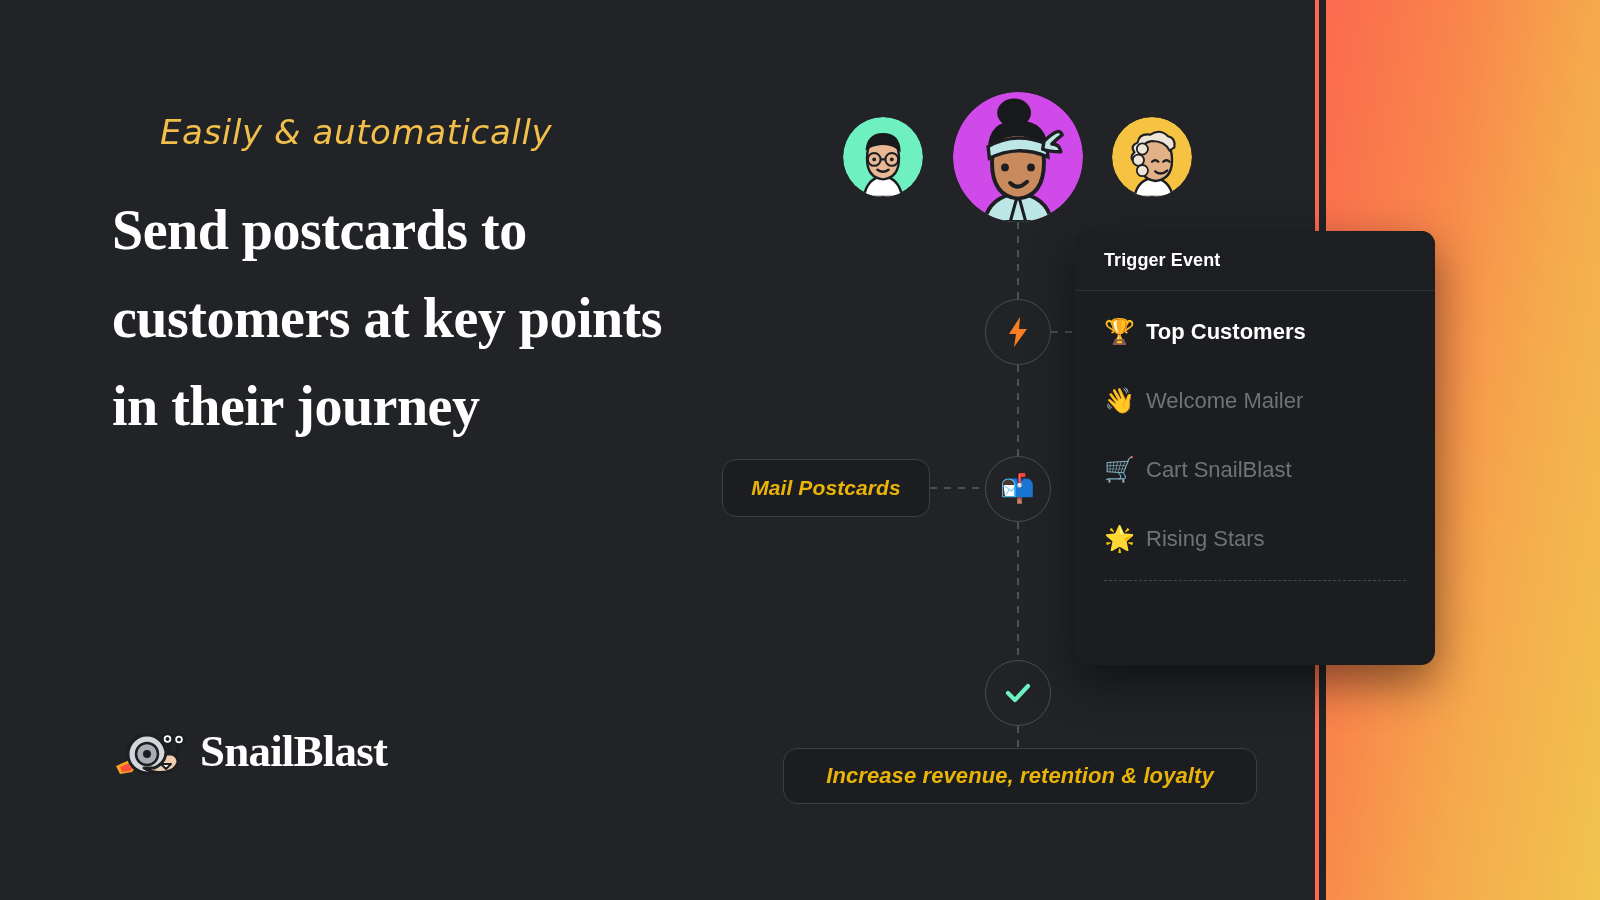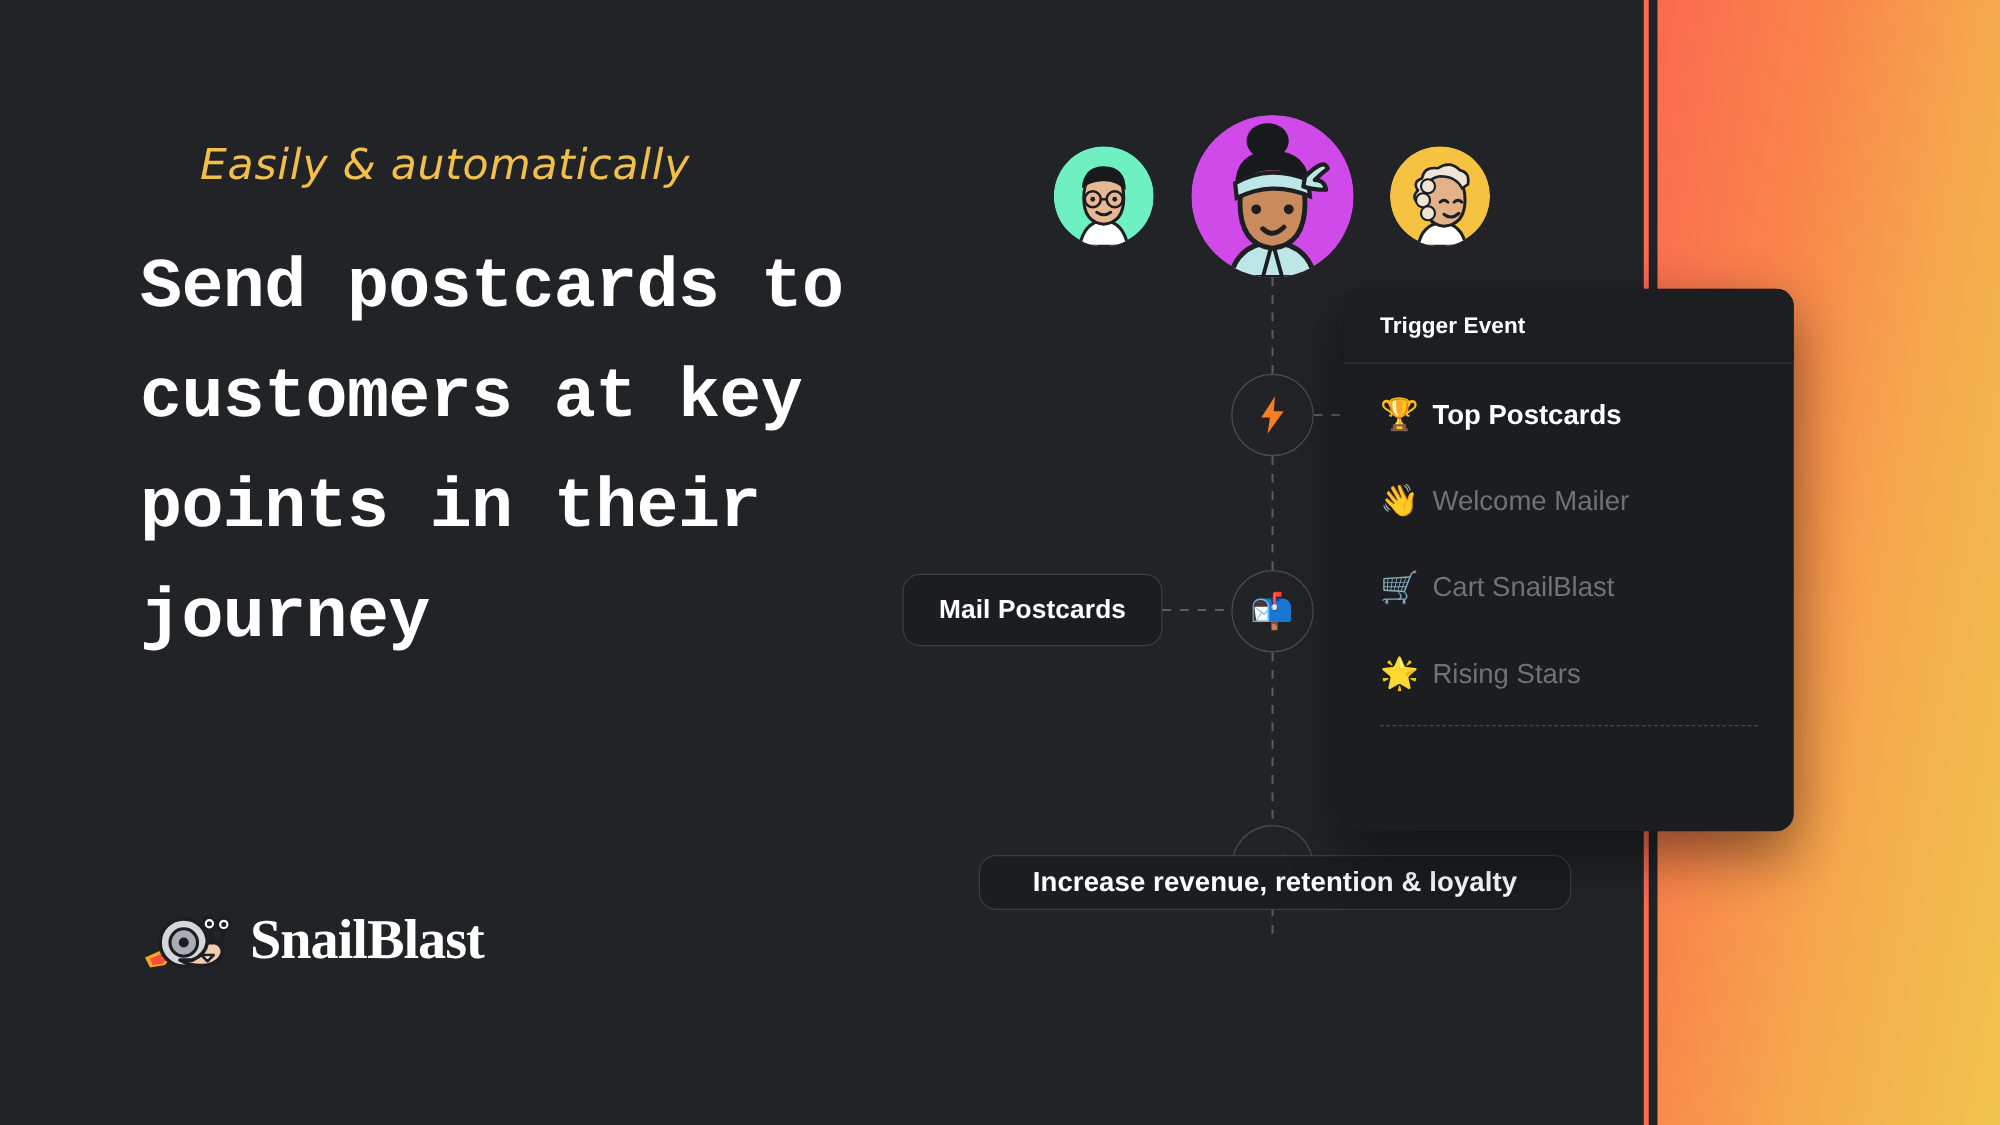--- a/index.html
+++ b/index.html
@@ -36,21 +36,21 @@
     font-size: 34px;
     font-style: italic;
     letter-spacing: 0.6px;
     color: #f2bf4a;
     white-space: nowrap;
     margin-left: 44px;
   }
   .headline {
     position: absolute; left: 112px; top: 186px;
     width: 600px;
-    font-family: Liberation Mono, monospace;
+    font-family: Liberation Serif, serif;
     font-size: 56px;
     line-height: 88px;
     font-weight: 700;
     color: #ffffff;
     letter-spacing: -0.5px;
   }
 
   
   .logo {
     position: absolute; left: 114px; top: 722px;
@@ -95,28 +95,29 @@
 
   .bolt { width: 22px; height: 30px; display: block; }
   .check { width: 30px; height: 30px; display: block; }
 
   .chip {
     position: absolute;
     background: #1b1d20;
     border: 1px solid #3b3e43;
     border-radius: 14px;
     display: flex; align-items: center; justify-content: center;
-    color: #ffffff;
+    color: #eab308;
     font-size: 21px;
     font-weight: 600;
     letter-spacing: 0.1px;
     white-space: nowrap;
+    font-style: italic;
   }
   .chip-mail { left: 722px; top: 459px; width: 208px; height: 58px; }
-  .chip-outcome { left: 783px; top: 684px; width: 474px; height: 44px; font-size: 22px; }
+  .chip-outcome { left: 783px; top: 748px; width: 474px; height: 56px; font-size: 22px; }
 
   
   .panel {
     position: absolute; left: 1075px; top: 231px;
     width: 360px; height: 434px;
     background: #1b1d20;
     border-radius: 14px;
     box-shadow: 0 18px 46px rgba(0,0,0,0.48);
     overflow: hidden;
   }
@@ -278,21 +279,21 @@
 
   <div class="chip chip-mail">Mail Postcards</div>
   <div class="chip chip-outcome">Increase revenue, retention &amp; loyalty</div>
 
   <div class="panel">
     <div class="panel-header">Trigger Event</div>
     <div class="panel-list">
 
       <div class="panel-item active">
         <span class="emoji">🏆</span>
-        <span>Top Postcards</span>
+        <span>Top Customers</span>
       </div>
 
       <div class="panel-item">
         <span class="emoji">👋</span>
         <span>Welcome Mailer</span>
       </div>
 
       <div class="panel-item">
         <span class="emoji">🛒</span>
         <span>Cart SnailBlast</span>

